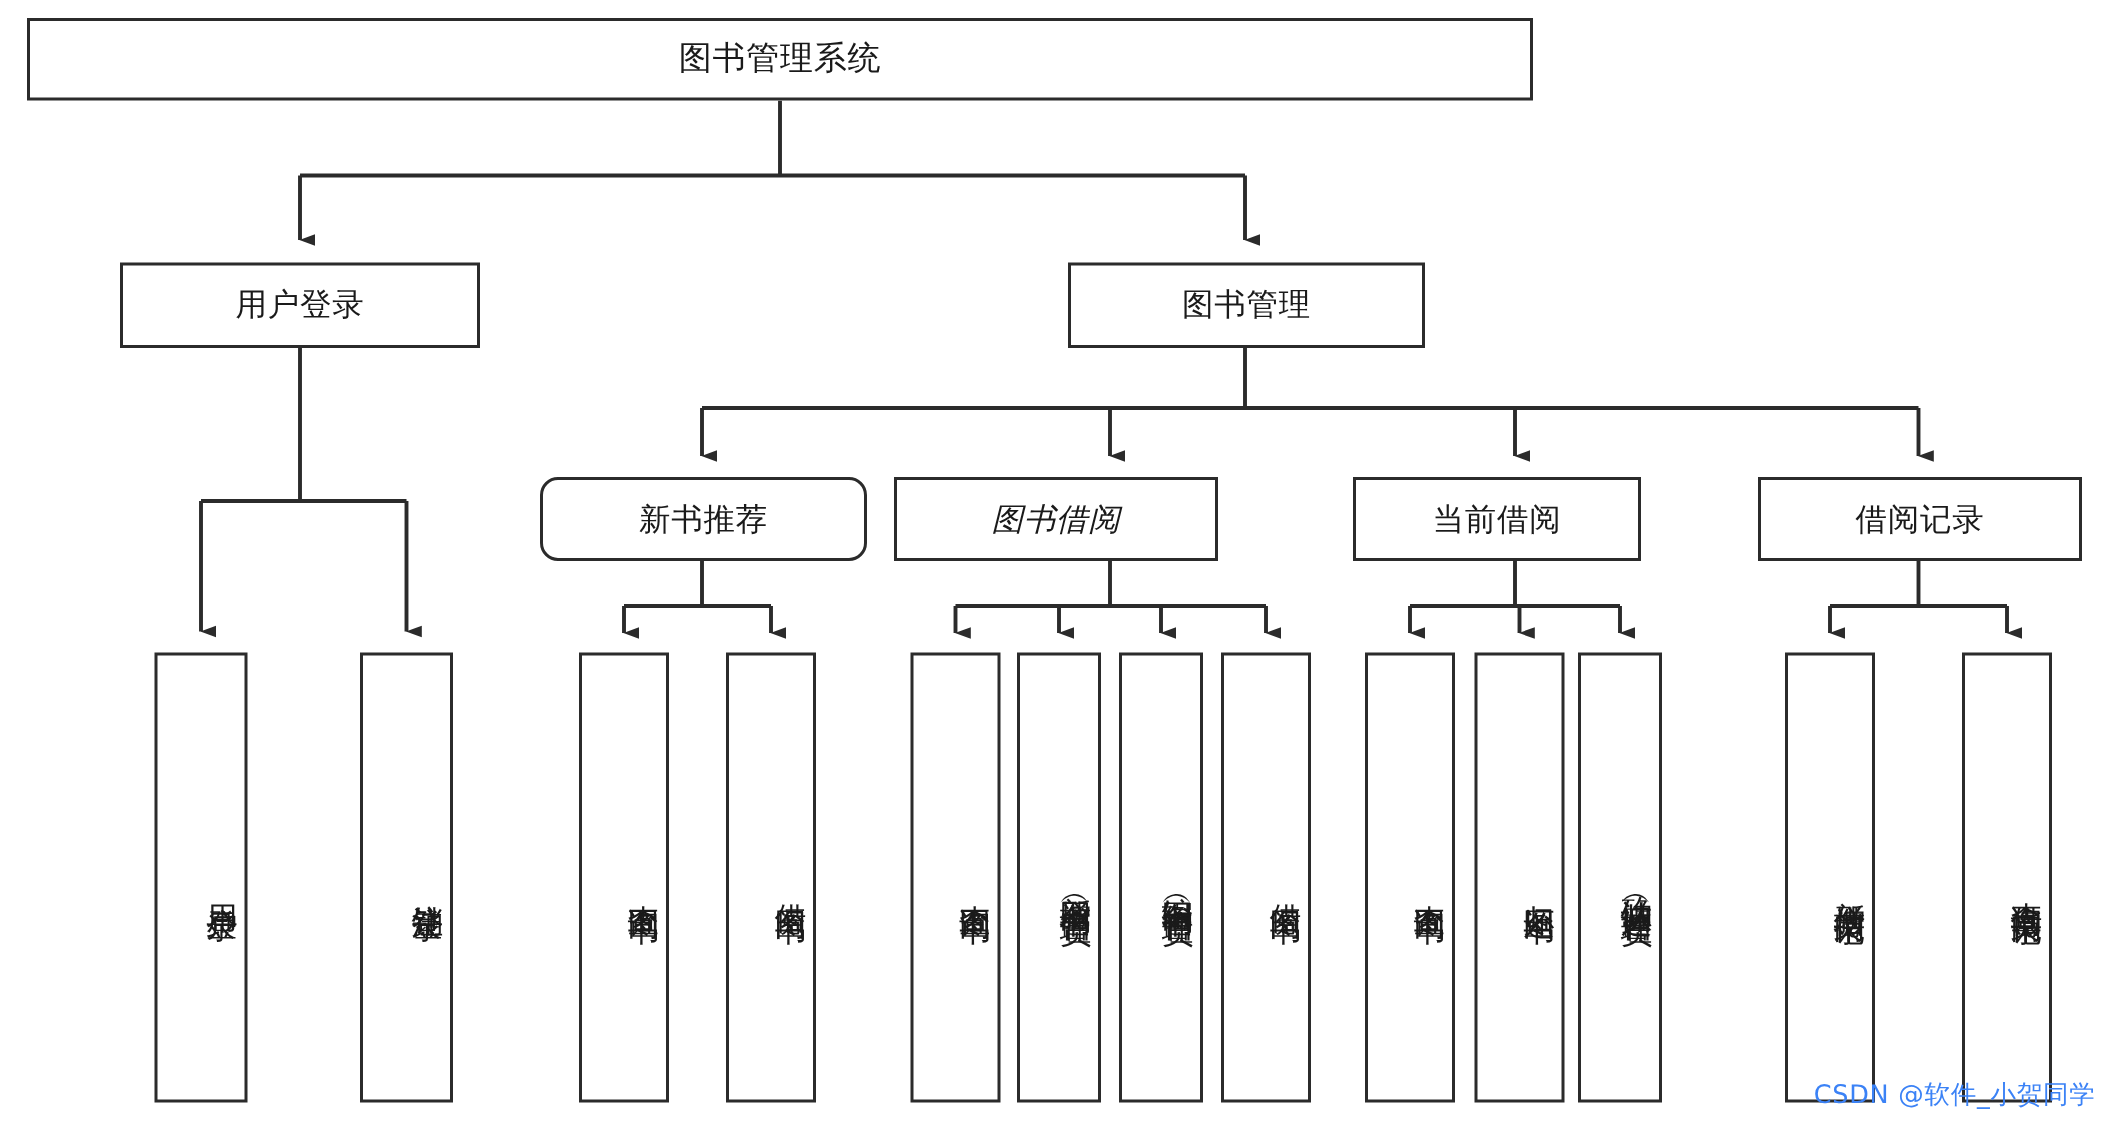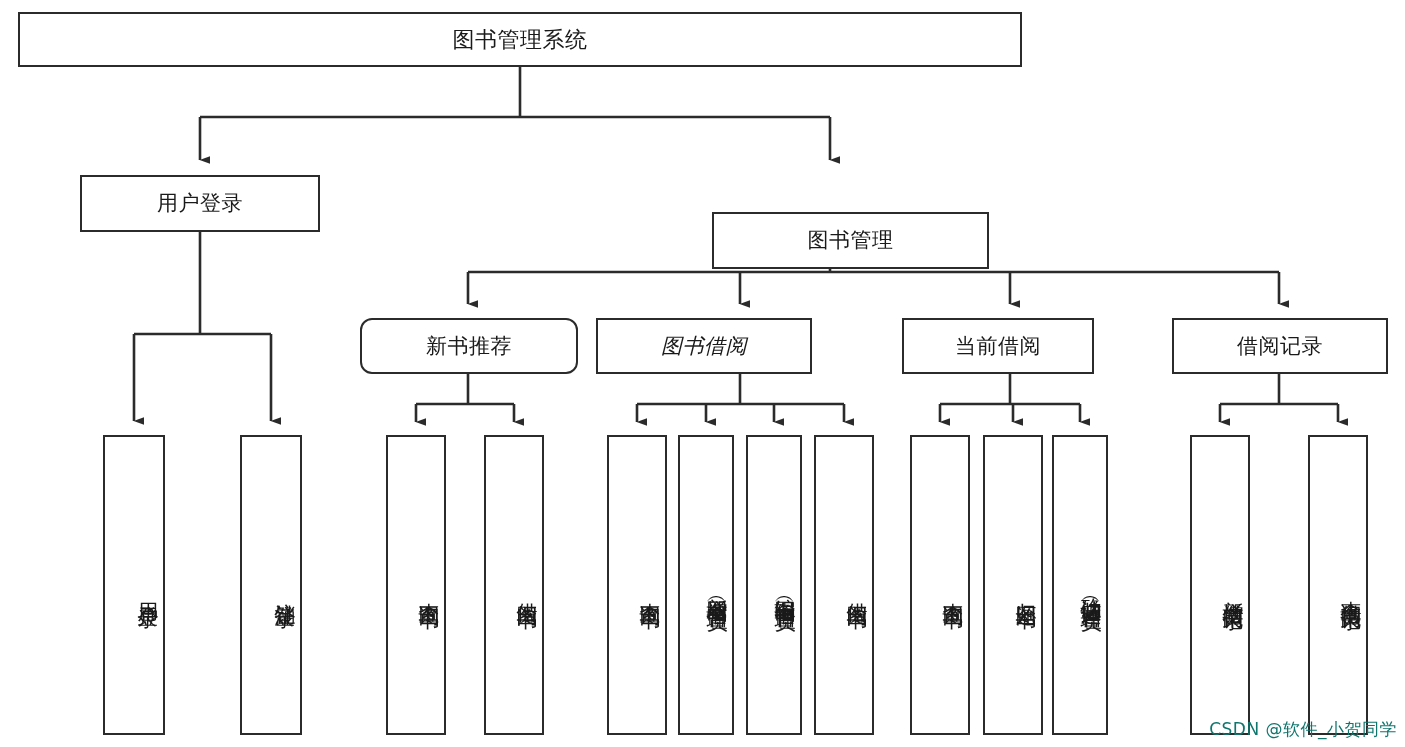--- a/index.html
+++ b/index.html
@@ -58,21 +58,21 @@
   }
   .node-v > span {
     writing-mode: vertical-rl;
     text-orientation: upright;
   }
   #watermark {
     position: absolute;
     right: 8px;
     bottom: 6px;
     font-size: 17px;
-    color: #0f766e;
+    color: #3b82f6;
     letter-spacing: 0.5px;
     white-space: nowrap;
     user-select: none;
   }
 </style>
 </head>
 <body>
 
 <div id="diagram-root">
 
@@ -126,21 +126,21 @@
     </g>
   </svg>
 
   <div class="node node-h node-root" id="node-root" style="left: 18px; top: 12px; width: 1004px; height: 55px;">
     <span>图书管理系统</span>
   </div>
 
   <div class="node node-h" id="node-l1-0" style="left: 80px; top: 175px; width: 240px; height: 57px;">
     <span>用户登录</span>
   </div>
-  <div class="node node-h" id="node-l1-1" style="left: 712px; top: 175px; width: 277px; height: 57px; margin-top: 37px;">
+  <div class="node node-h" id="node-l1-1" style="left: 712px; top: 175px; width: 238px; height: 57px;">
     <span>图书管理</span>
   </div>
 
   <div class="node node-h" id="node-l2-0" style="left: 360px; top: 318px; width: 218px; height: 56px; border-radius: 12px;">
     <span>新书推荐</span>
   </div>
   <div class="node node-h" id="node-l2-1" style="left: 596px; top: 318px; width: 216px; height: 56px; font-style: italic;">
     <span>图书借阅</span>
   </div>
   <div class="node node-h" id="node-l2-2" style="left: 902px; top: 318px; width: 192px; height: 56px;">

